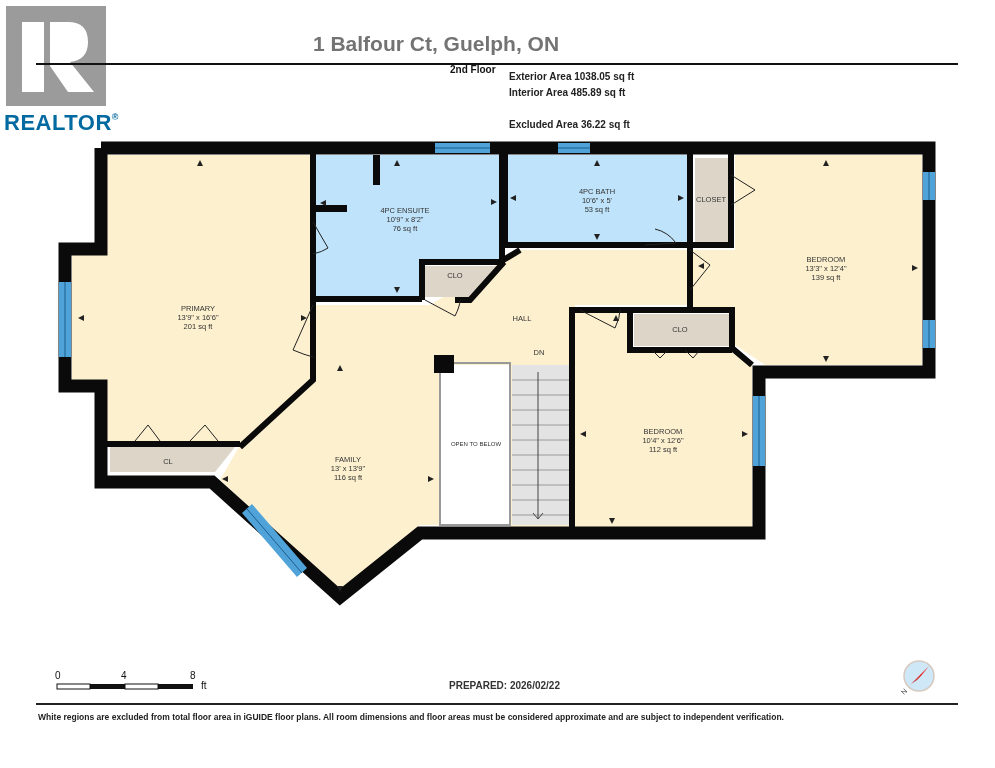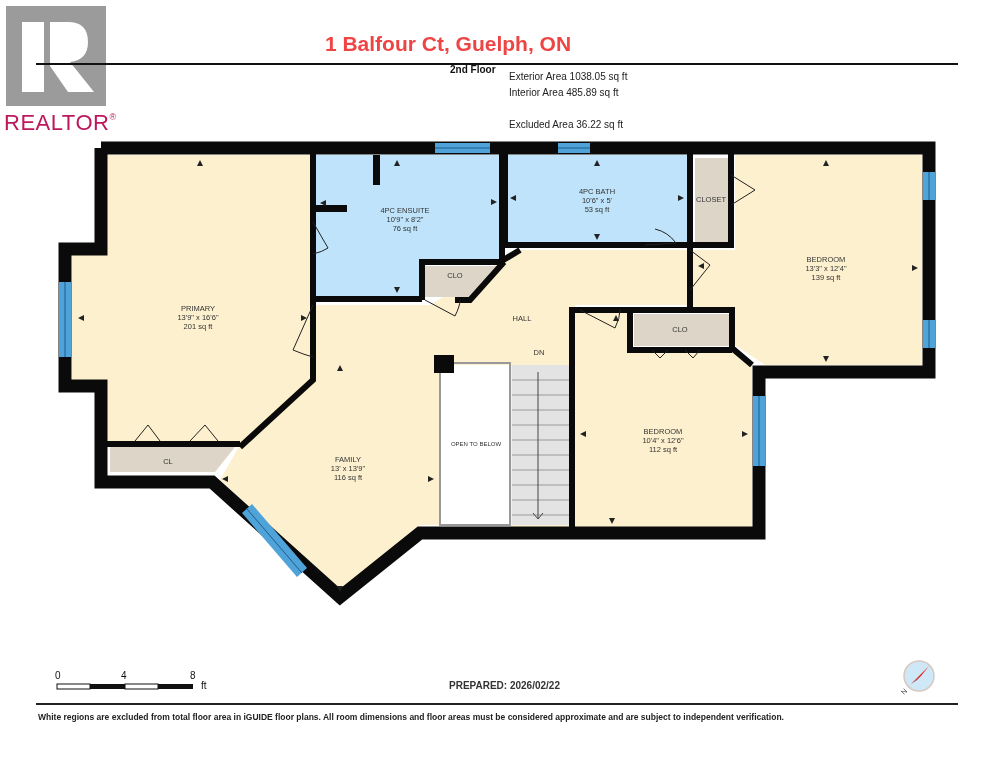--- a/index.html
+++ b/index.html
@@ -1,24 +1,24 @@
 <!DOCTYPE html>
 <html><head>
 <meta charset="utf-8">
 <style>
   html, body { margin: 0; padding: 0; background: #ffffff; }
   body { width: 995px; height: 768px; position: relative; overflow: hidden; font-family: "Liberation Sans", sans-serif; }
   .abs { position: absolute; }
   #logo { left: 6px; top: 6px; width: 100px; height: 100px; background: #9b9b9b; }
-  #logo-text { left: 4px; top: 110px; font-size: 22px; color: #be185d; letter-spacing: 0.5px; font-family: "Liberation Sans", sans-serif; }
+  #logo-text { left: 4px; top: 110px; font-size: 22px; color: #0369a1; letter-spacing: 0.5px; font-family: "Liberation Sans", sans-serif; font-weight: bold; }
   #logo-text sup { font-size: 9px; vertical-align: top; position: relative; top: 2px; }
-  #title { left: 16px; top: 32px; width: 824px; text-align: center; font-size: 21px; font-weight: bold; color: #ef4444; padding-left: 40px; box-sizing: border-box; }
+  #title { left: 4px; top: 32px; width: 824px; text-align: center; font-size: 21px; font-weight: bold; color: #737373; padding-left: 40px; box-sizing: border-box; }
   #title-rule { left: 36px; top: 63px; width: 922px; height: 2px; background: #111; }
   #floor-label { left: 450px; top: 64px; font-size: 10px; font-weight: bold; color: #111; }
-  .area-line { left: 509px; font-size: 10px; color: #222; }
+  .area-line { left: 509px; font-size: 10px; color: #222; font-weight: bold; }
   #plan { left: 0; top: 0; }
   .room-label { font-family: "Liberation Sans", sans-serif; font-size: 7.5px; fill: #333; text-anchor: middle; }
   #scale-bar { left: 55px; top: 670px; }
   #prepared { left: 449px; top: 680px; font-size: 10px; color: #333; font-weight: bold; }
   #compass { left: 894px; top: 658px; }
   #bottom-rule { left: 36px; top: 703px; width: 922px; height: 2px; background: #222; }
   #disclaimer { left: 38px; top: 712px; font-size: 8.5px; color: #222; font-weight: bold; }
   #licensed { left: 4px; top: 752px; font-size: 16px; color: #9a9a9a; margin-top: 48px; }
 </style>
 </head>

